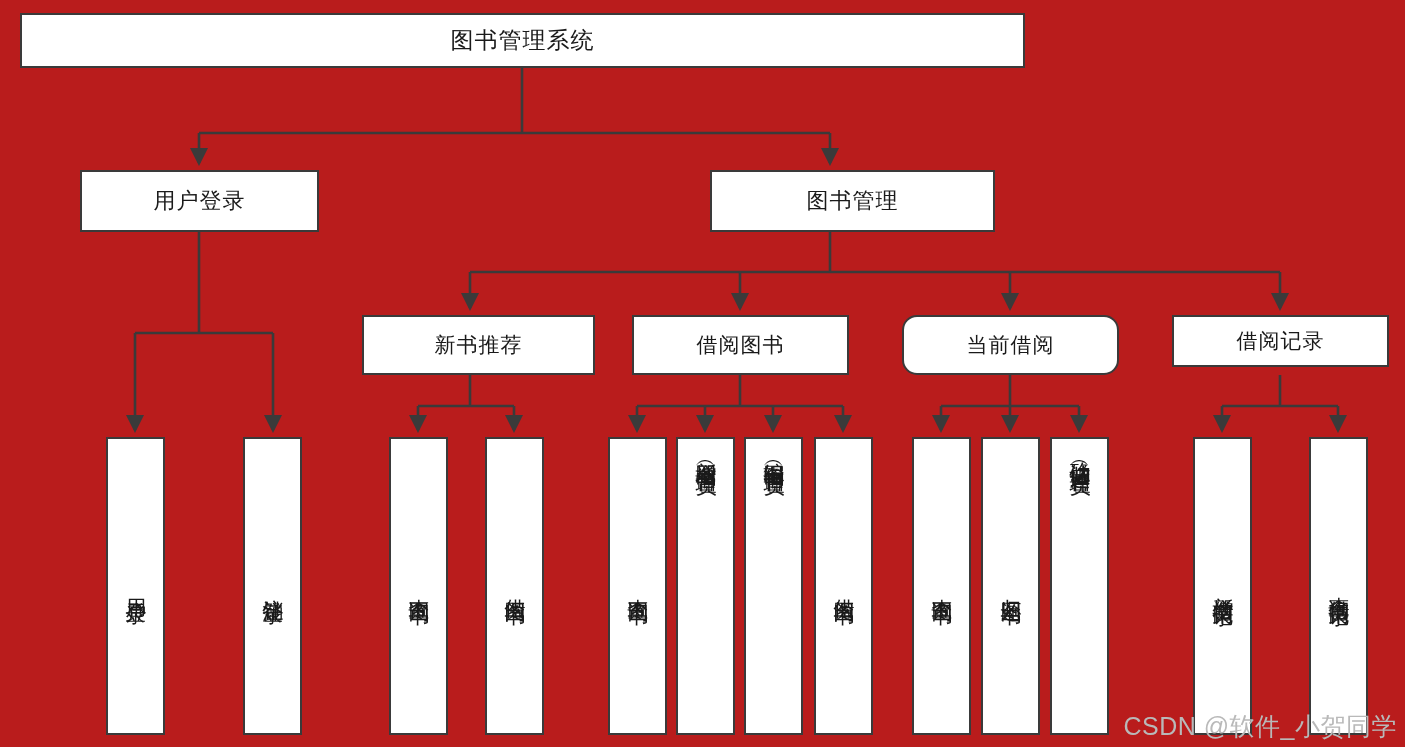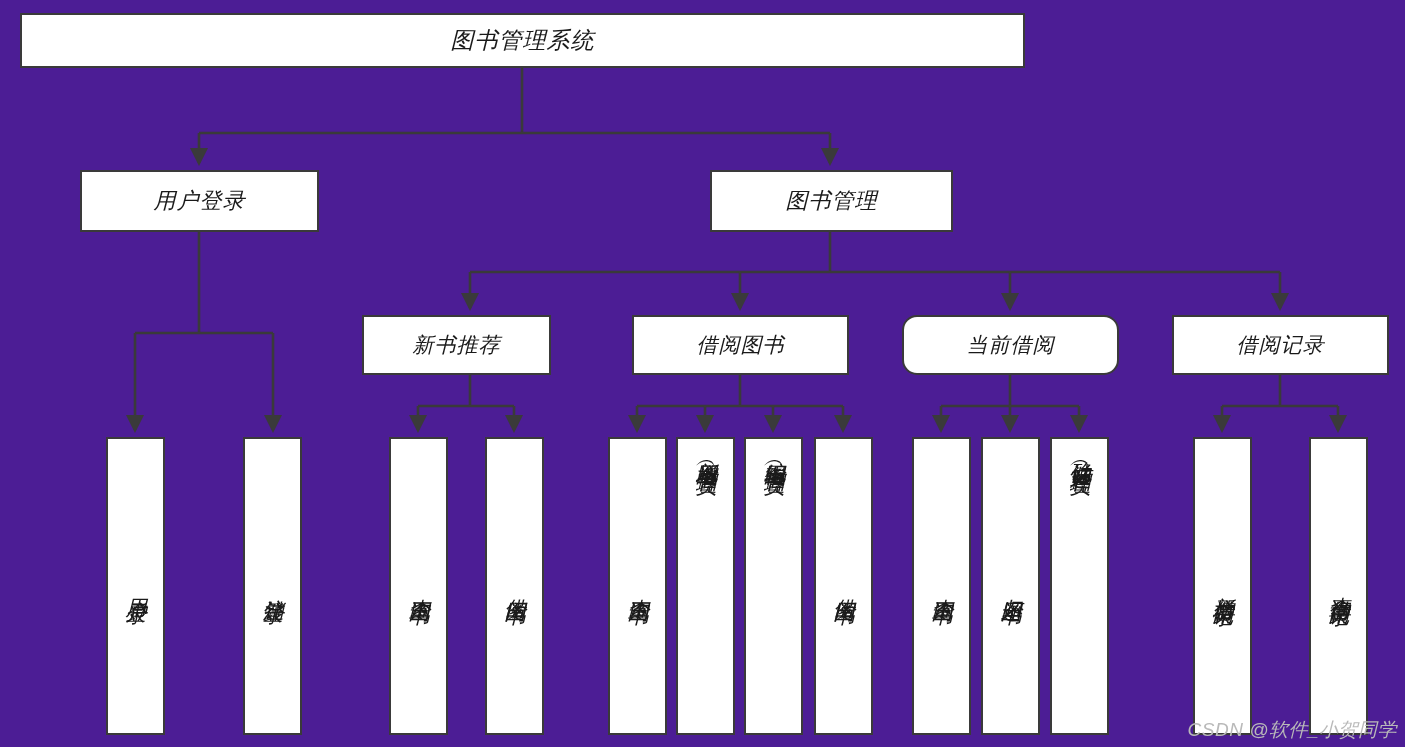--- a/index.html
+++ b/index.html
@@ -7,23 +7,22 @@
     padding: 0;
     background: #ffffff;
   }
   body {
     font-family: "Liberation Sans", "DejaVu Sans", sans-serif;
   }
   #canvas {
     position: relative;
     width: 1405px;
     height: 747px;
-    background: #4c1d95;
+    background: #b91c1c;
     overflow: hidden;
-    font-style: italic;
   }
   .node {
     position: absolute;
     box-sizing: border-box;
     border: 2.5px solid #3a3a3a;
     background: #ffffff;
     display: flex;
     align-items: center;
     justify-content: center;
     color: #1a1a1a;
@@ -59,21 +58,21 @@
     left: 0;
     top: 0;
     width: 1405px;
     height: 747px;
     pointer-events: none;
   }
   .watermark {
     position: absolute;
     right: 8px;
     bottom: 4px;
-    font-size: 19px;
+    font-size: 25px;
     color: #b9b9b9;
     letter-spacing: 0.5px;
     white-space: nowrap;
   }
 </style>
 </head>
 <body>
 
 <div id="canvas">
 
@@ -128,37 +127,37 @@
   </svg>
 
   <div class="node level1" style="left:20px; top:13px; width:1005px; height:55px;">
     <span>图书管理系统</span>
   </div>
 
   <div class="node level2" style="left:80px; top:170px; width:239px; height:62px;">
     <span>用户登录</span>
   </div>
 
-  <div class="node level2" style="left:710px; top:170px; width:243px; height:62px;text-align:center;">
+  <div class="node level2" style="left:710px; top:170px; width:285px; height:62px;text-align:center;">
     <span>图书管理</span>
   </div>
 
-  <div class="node level3" style="left:362px; top:315px; width:189px; height:60px;">
+  <div class="node level3" style="left:362px; top:315px; width:233px; height:60px;">
     <span>新书推荐</span>
   </div>
 
   <div class="node level3" style="left:632px; top:315px; width:217px; height:60px;">
     <span>借阅图书</span>
   </div>
 
   <div class="node level3" style="left:902px; top:315px; width:217px; height:60px;border-radius:15px;">
     <span>当前借阅</span>
   </div>
 
-  <div class="node level3" style="left:1172px; top:315px; width:217px; height:60px;">
+  <div class="node level3" style="left:1172px; top:315px; width:217px; height:52px;">
     <span>借阅记录</span>
   </div>
 
   <div class="leaf" style="left:106px; top:437px; width:59px; height:298px;">
     <span class="vtext">用户登录</span>
   </div>
 
   <div class="leaf" style="left:243px; top:437px; width:59px; height:298px;">
     <span class="vtext">注销登录</span>
   </div>

